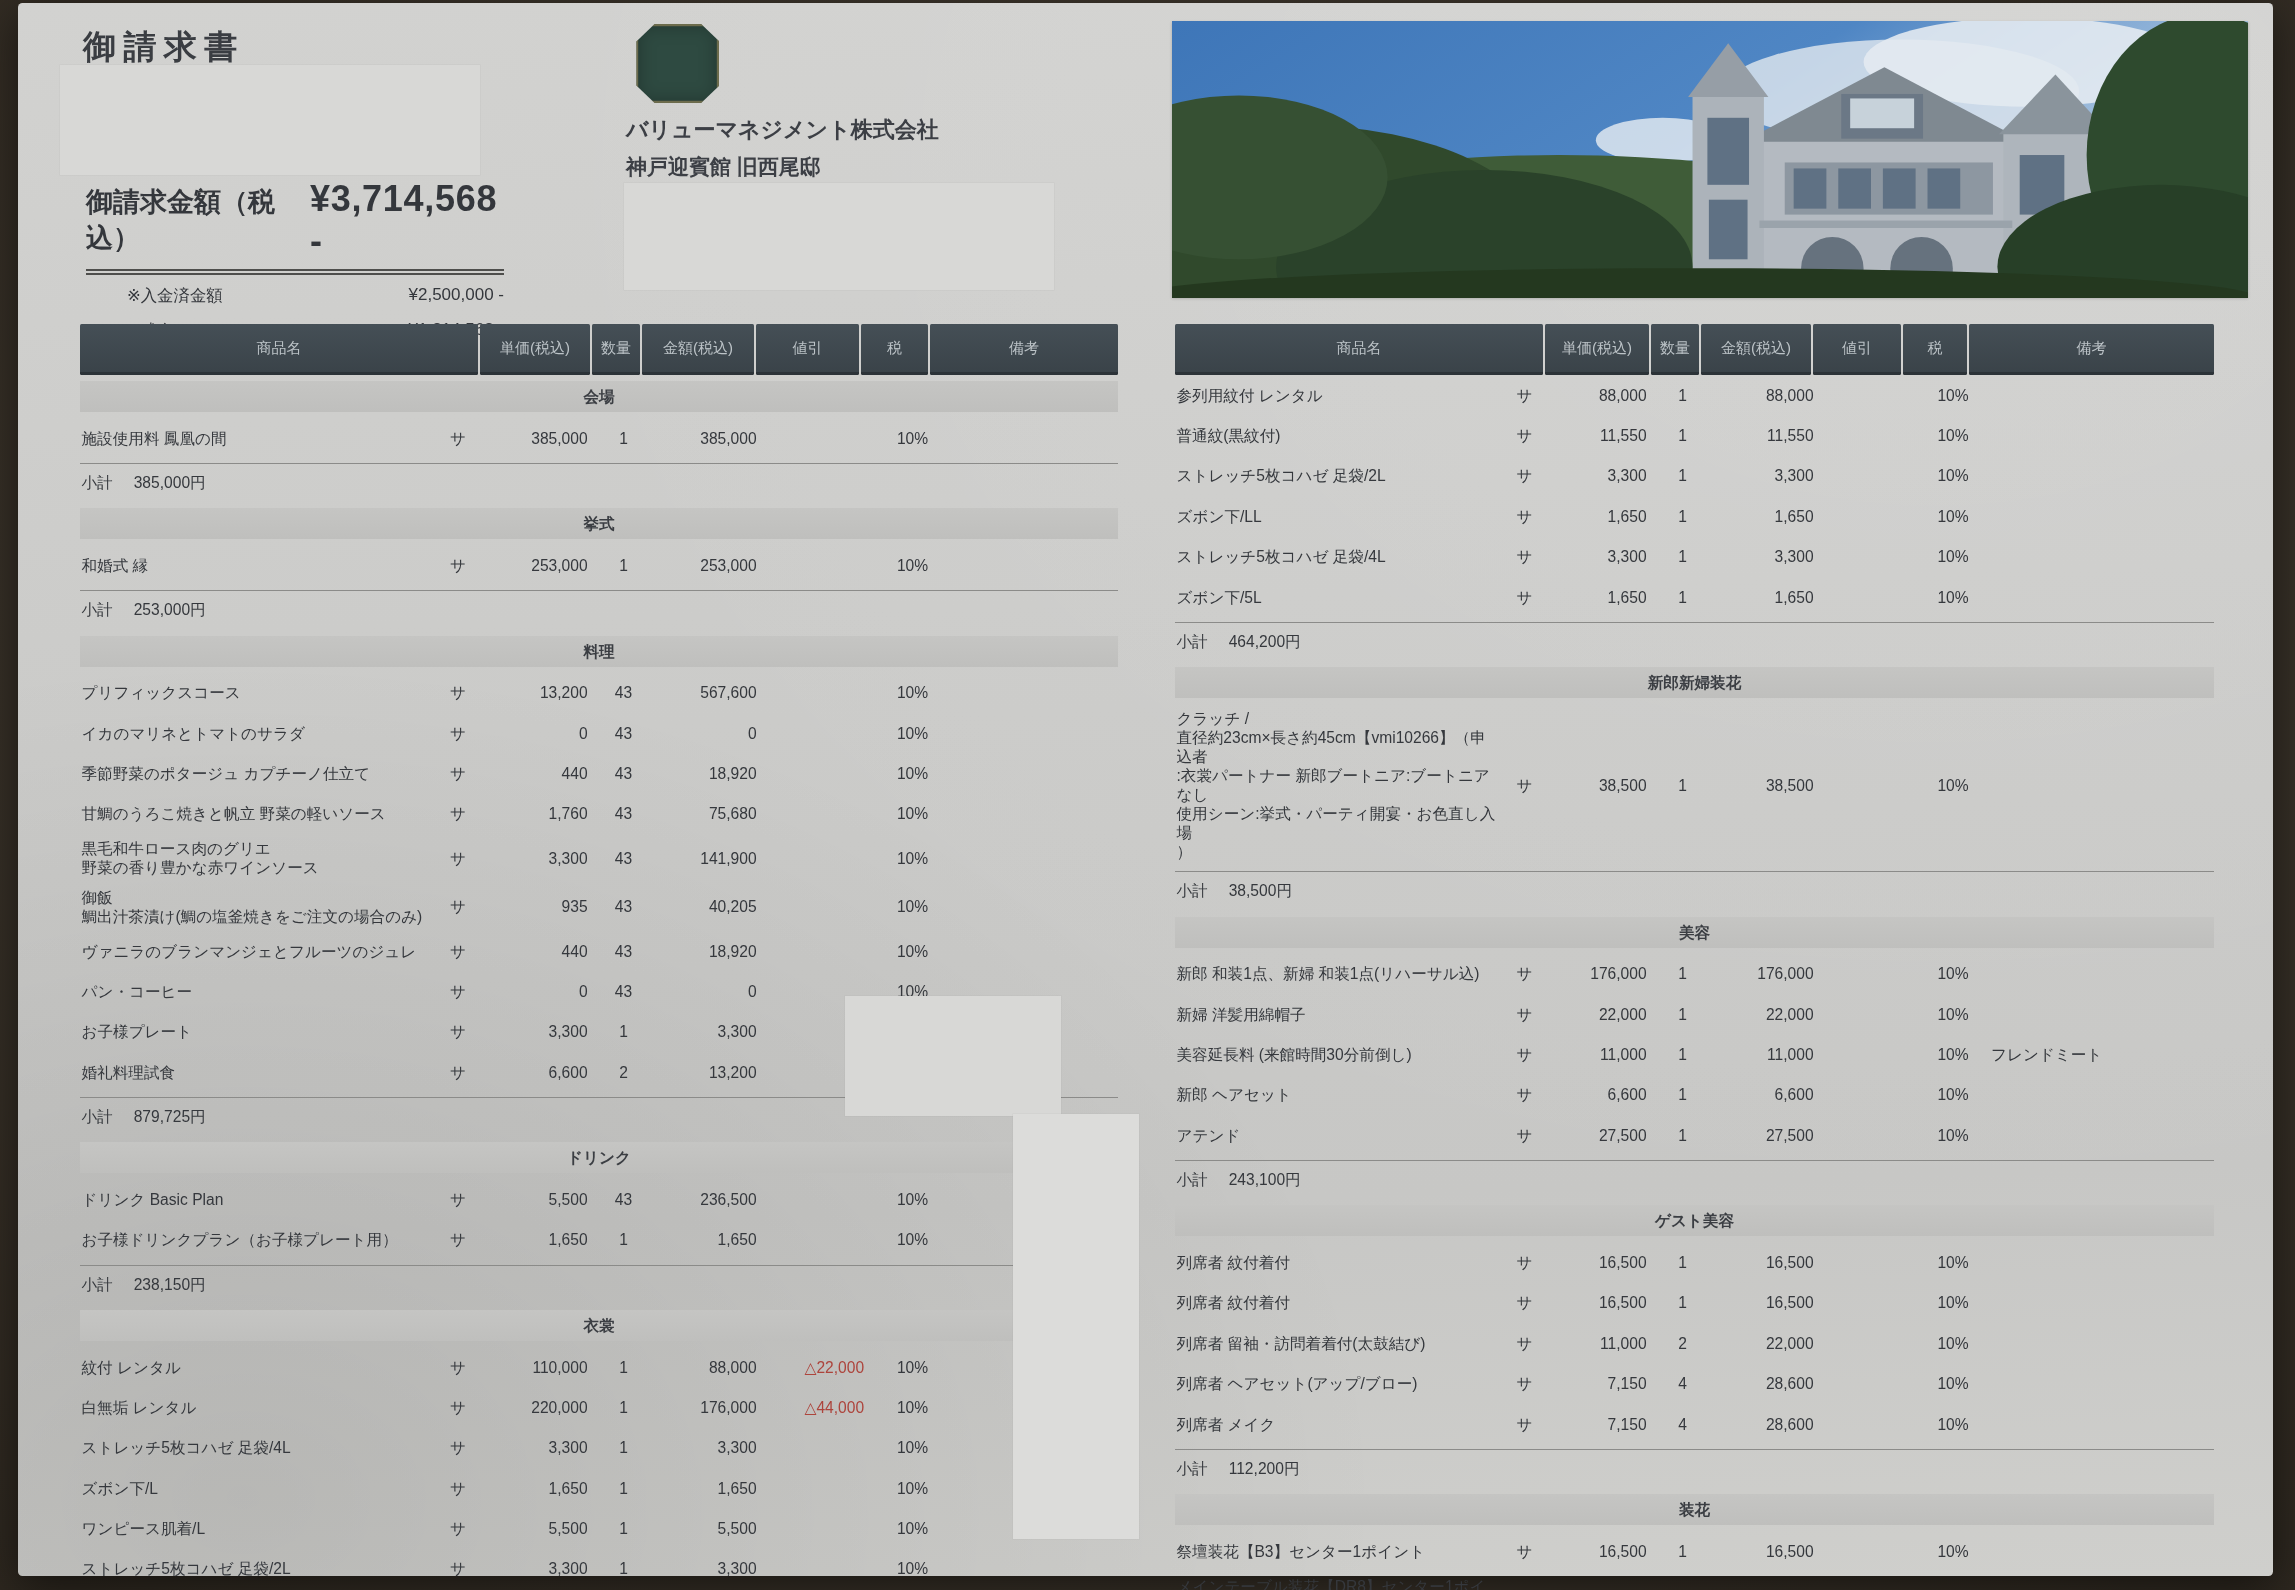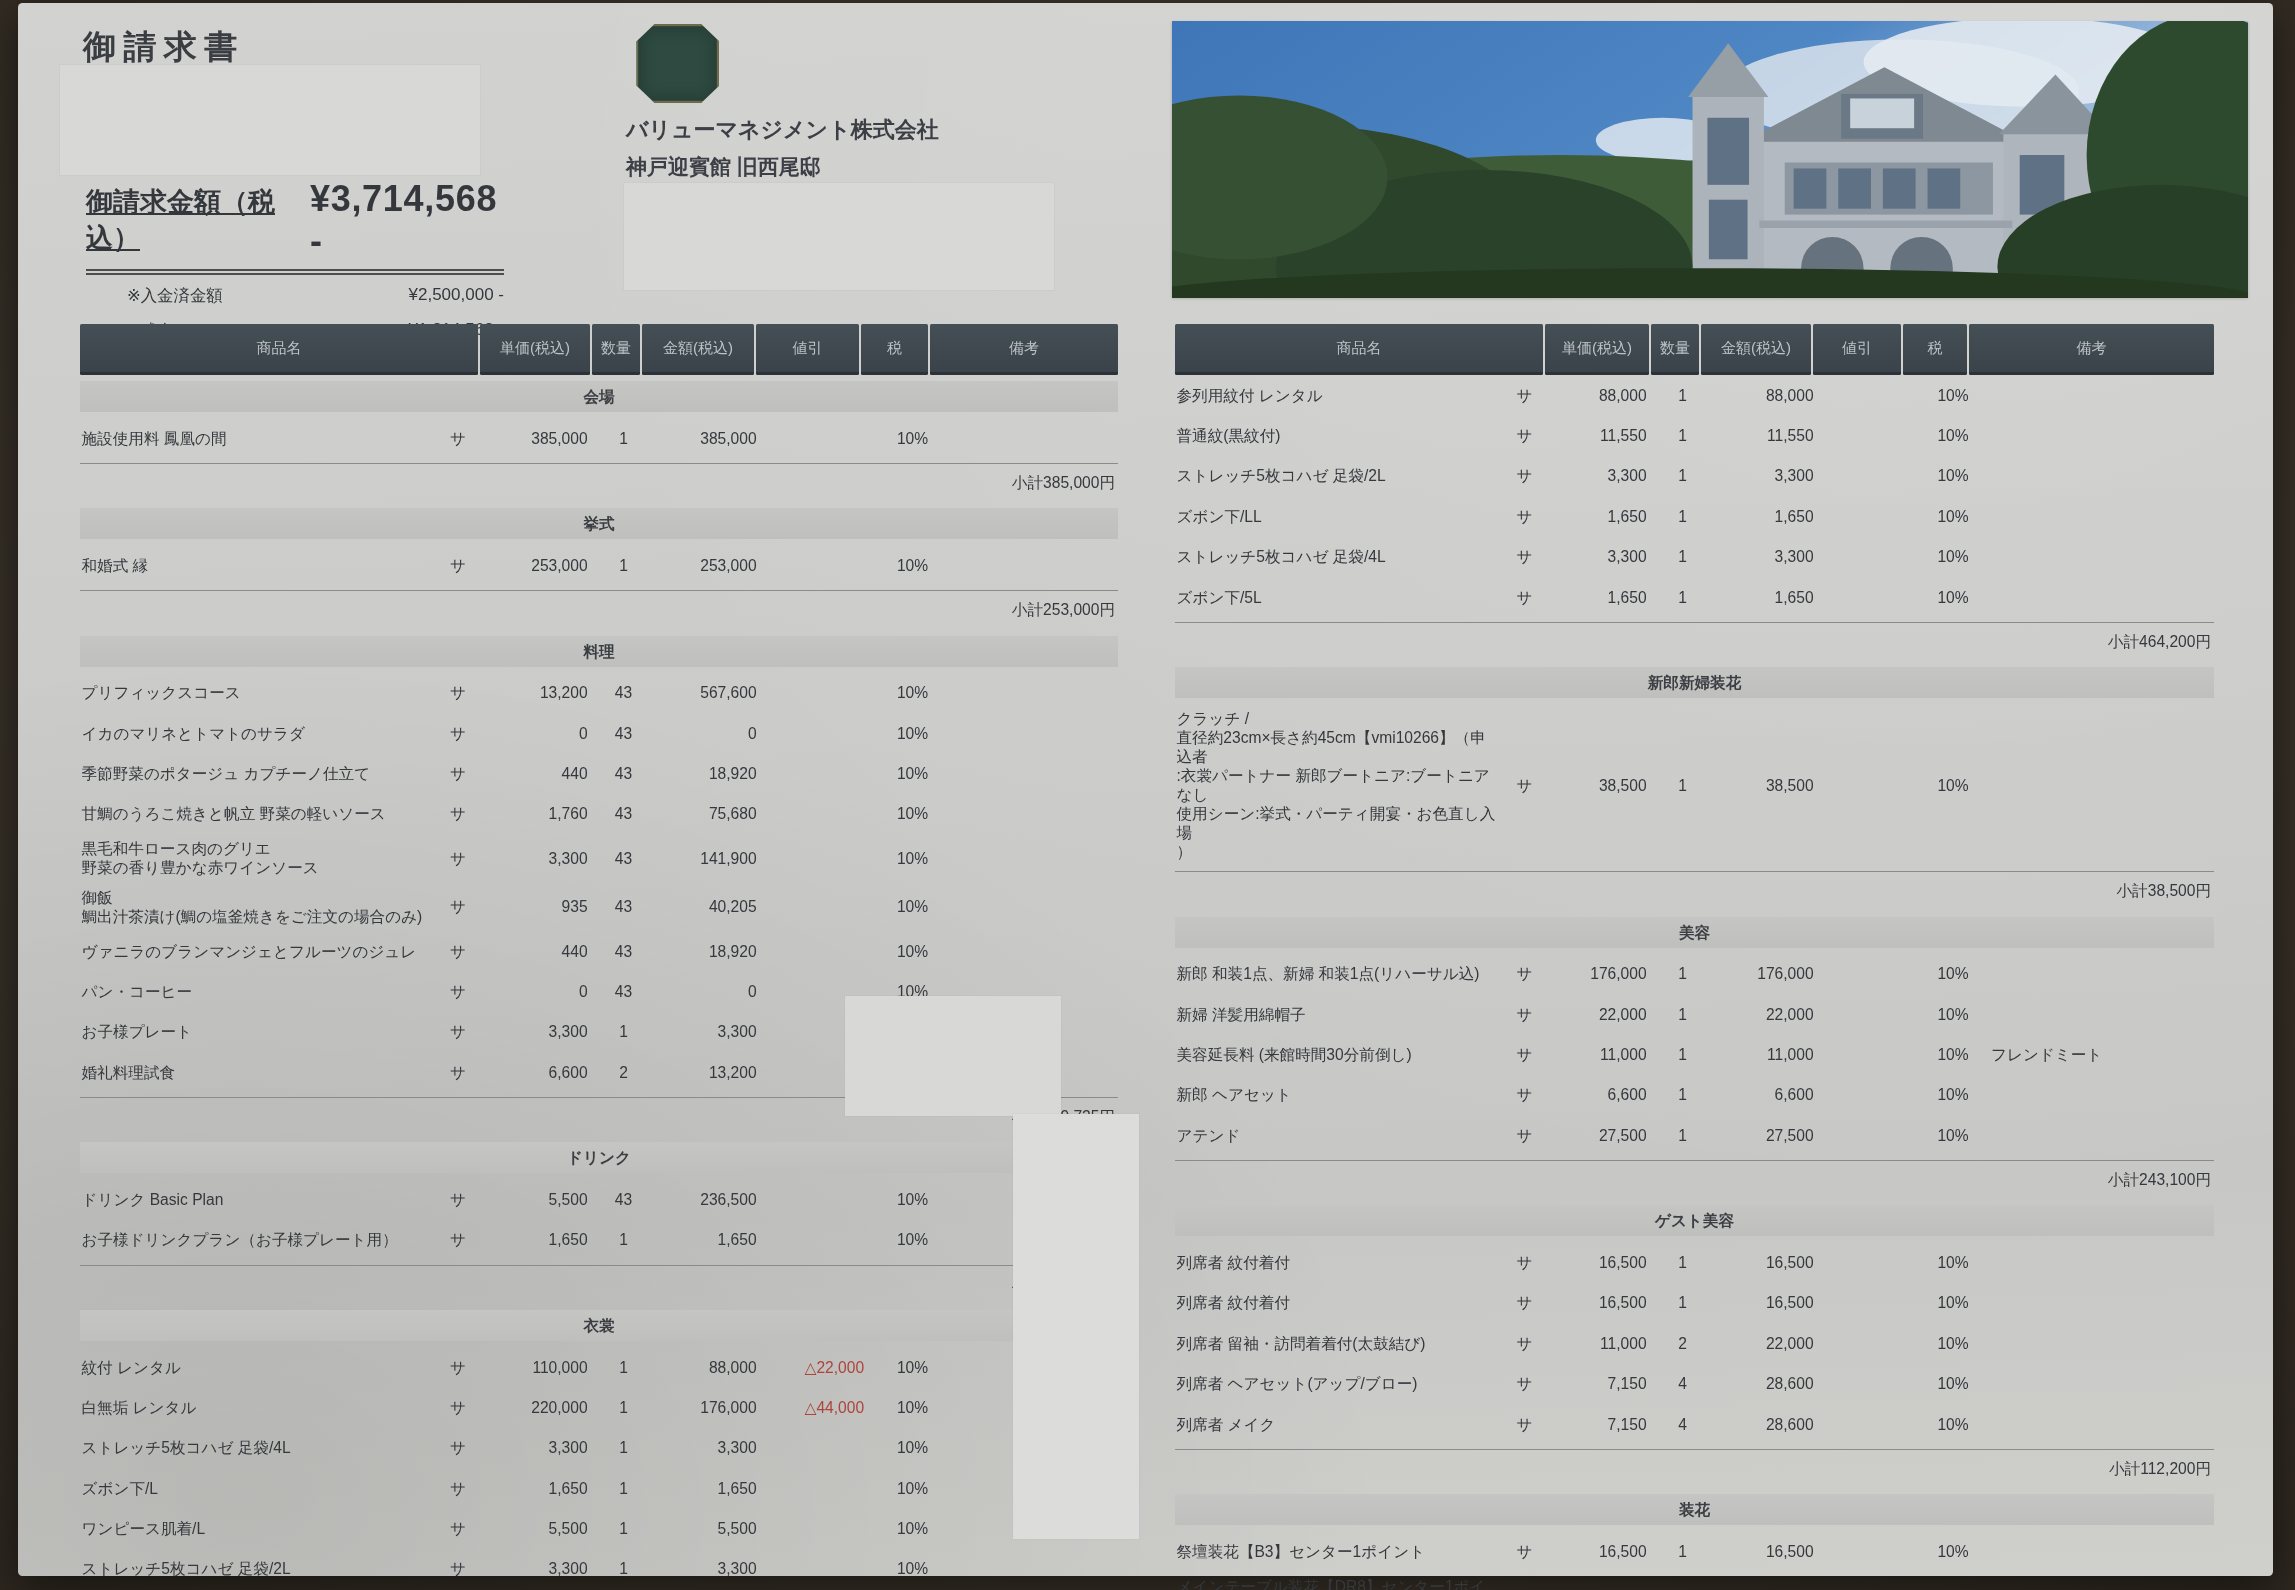--- a/index.html
+++ b/index.html
@@ -22,21 +22,21 @@
   .redact{position:absolute;background:#d8d8d6;box-shadow:0 0 0 0.7px rgba(0,0,0,.03);}
   .redact-recipient{left:42px;top:62px;width:420px;height:110px;}
   .redact-address{left:606px;top:180px;width:430px;height:107px;}
   .redact-mid{left:827px;top:993px;width:216px;height:120px;}
   .redact-tall{left:995px;top:1111px;width:126px;height:425px;background:#dcdcda;}
 
   .total-block{position:absolute;left:68px;top:175px;width:418px;}
   .total-line{display:flex;align-items:baseline;justify-content:space-between;
     border-bottom:2.2px solid #4e4e4c;padding-bottom:7.4px;position:relative;}
   .total-line::after{content:"";position:absolute;left:0;right:0;bottom:-5.2px;height:1.5px;background:#4e4e4c;}
-  .total-label{font-size:27px;font-weight:bold;text-decoration:underline;}
+  .total-label{font-size:27px;font-weight:bold;}
   .total-amount{font-size:36px;font-weight:bold;letter-spacing:0.7px;}
   .pay-line{display:flex;justify-content:space-between;font-size:16.4px;margin-top:13.4px;margin-left:41px;}
   .pay-line .amt{font-size:17px;}
 
   .company{position:absolute;left:608px;top:21px;width:446px;}
   .crest{width:83px;height:79px;margin-left:10.4px;
     background:#2e4a41;
     clip-path:polygon(22% 0,78% 0,100% 22%,100% 78%,78% 100%,22% 100%,0 78%,0 22%);
     box-shadow:inset 0 0 0 2.2px rgba(195,165,105,.45), inset 0 0 19.3px rgba(0,0,0,.35);}
   .company .name{font-size:22px;font-weight:bold;margin-top:12px;color:#3c3f45;}
@@ -57,22 +57,22 @@
     display:flex;align-items:center;justify-content:center;font-weight:bold;font-size:15.6px;color:#3b3e43;}
   .row{display:grid;grid-template-columns:var(--cols);column-gap:4.5px;align-items:center;
     min-height:30px;padding:5.2px 0;}
   .c-name{white-space:pre-line;padding-left:1.5px;}
   .c-sv{text-align:center;}
   .c-unit,.c-amt,.c-disc{text-align:right;padding-right:7.4px;font-variant-numeric:tabular-nums;}
   .c-qty{text-align:center;}
   .c-tax{text-align:center;padding-left:6px;}
   .c-note{text-align:left;padding-left:4.5px;}
   .c-disc.red{color:#ad443c;}
-  .subtotal{display:flex;justify-content:flex-end;align-items:baseline;
-    border-top:1.5px solid #8b8b89;margin-top:4.5px;padding:9px 3px 10.4px 1.5px;font-size:15.6px;}
+  .subtotal{display:flex;justify-content:flex-start;align-items:baseline;
+    border-top:1.5px solid #8b8b89;margin-top:4.5px;padding:9px 3px 10.4px 1.5px;font-size:15.6px;gap:21px;}
 </style>
 </head>
 <body>
 
 <div class="paper">
 
   <div class="doc-title">御請求書</div>
 
   <div class="redact redact-recipient"></div>
 

